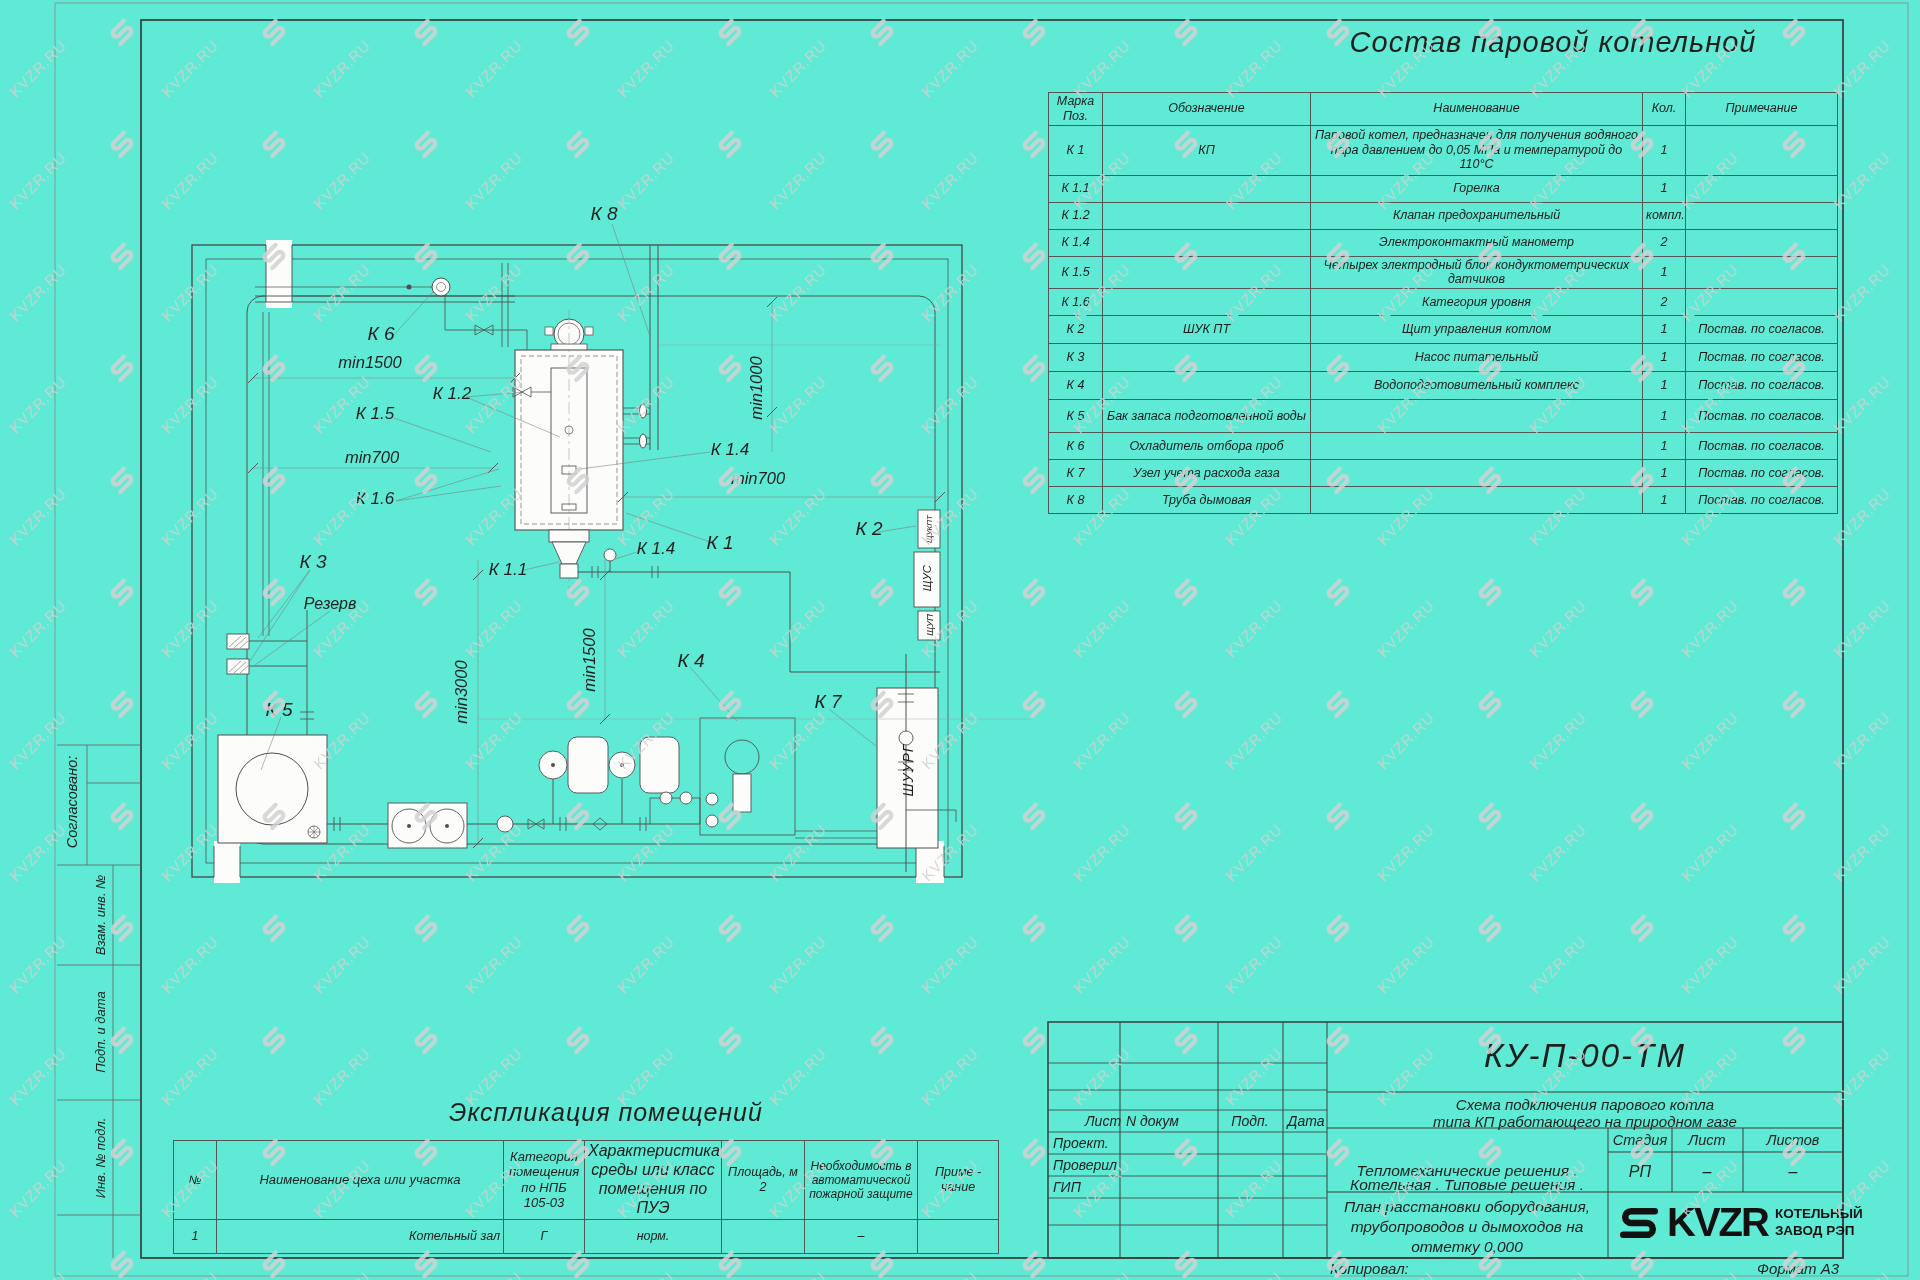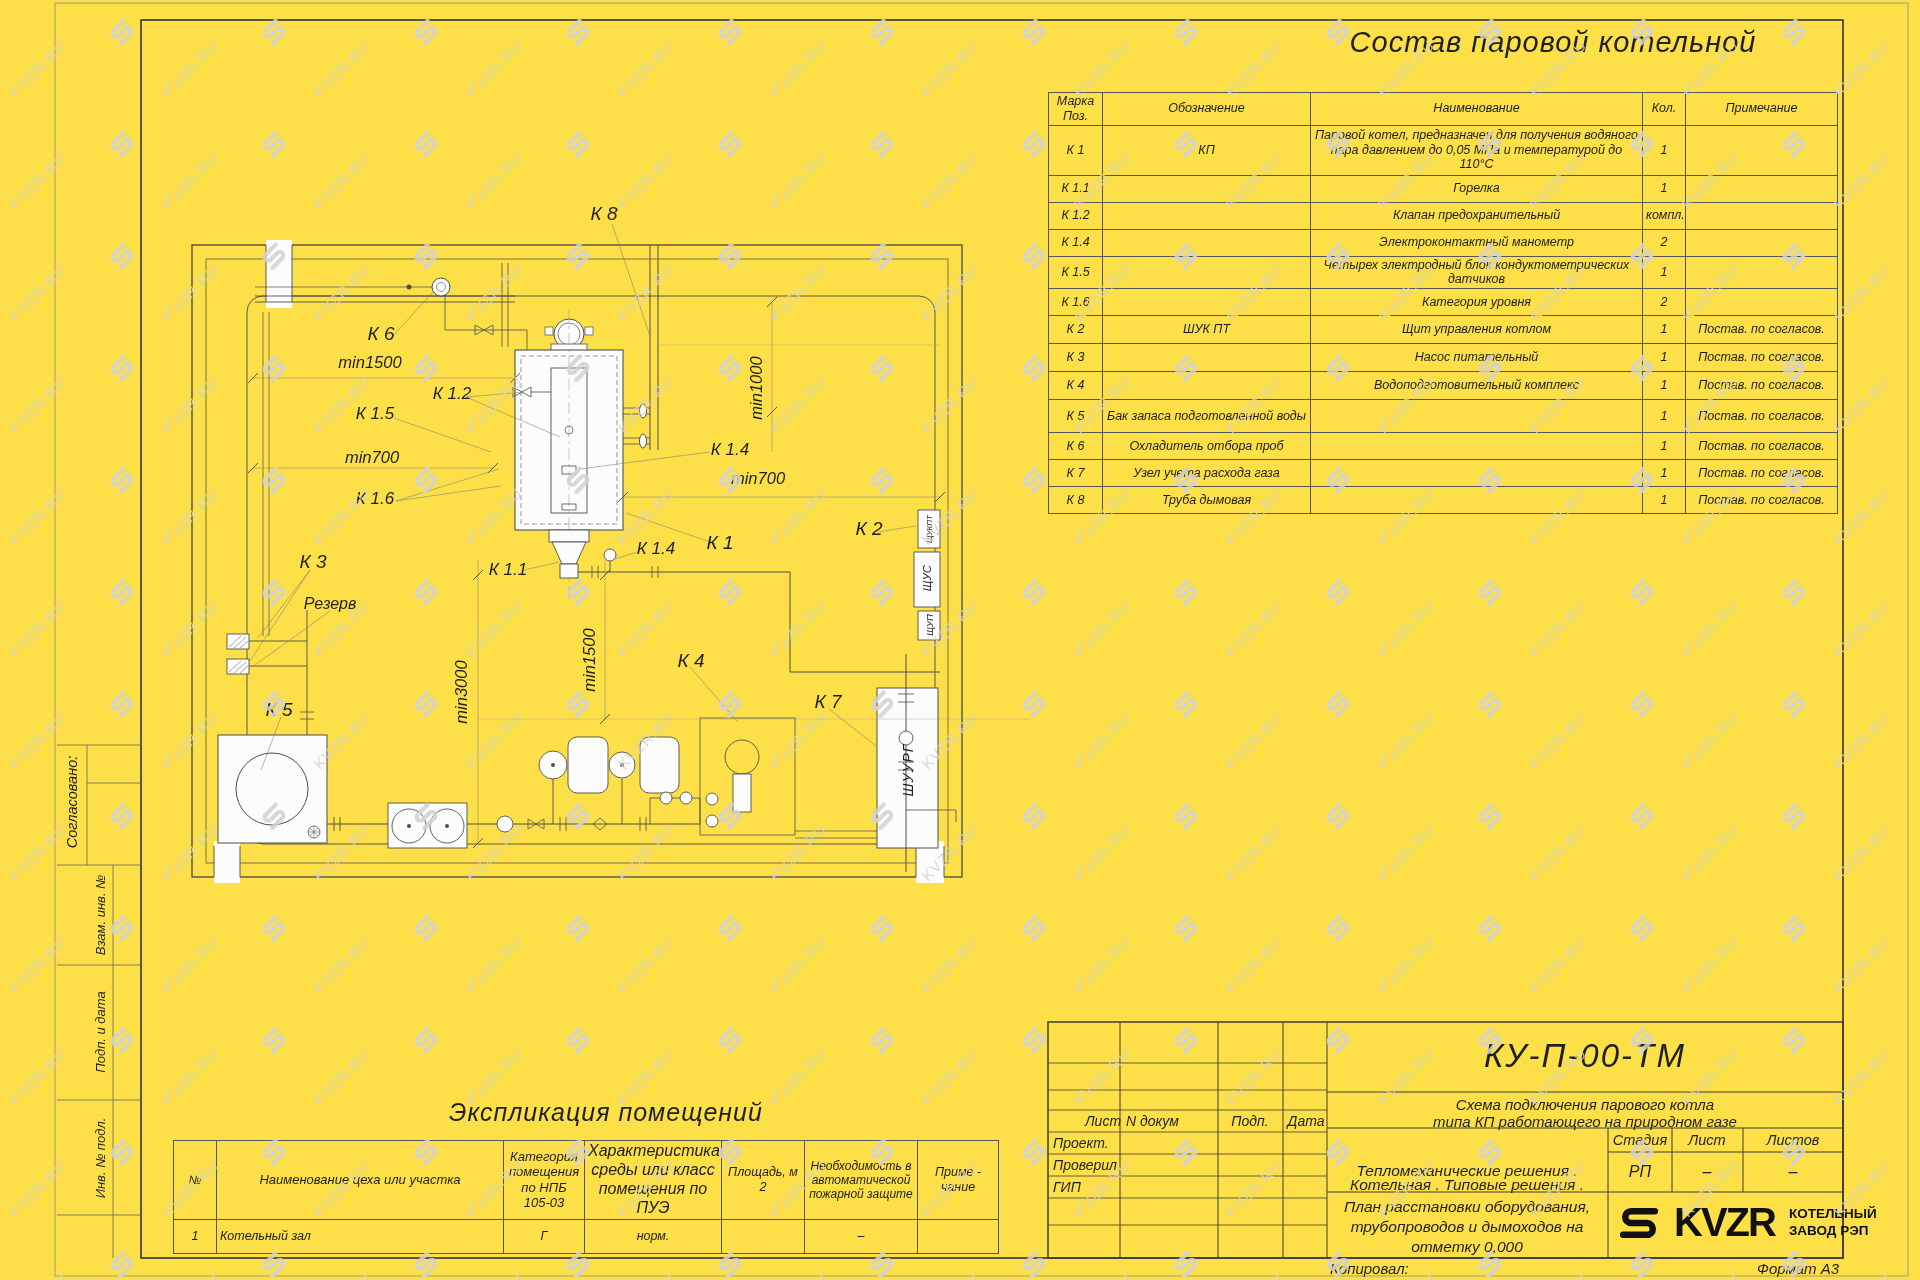--- a/index.html
+++ b/index.html
@@ -1,16 +1,16 @@
 <!DOCTYPE html>
 <html><head>
 <meta charset="utf-8">
 <style>
   html,body{margin:0;padding:0;background:#e8e8e8;}
-  #sheet{position:relative;width:1920px;height:1280px;background:#fde047;overflow:hidden;
+  #sheet{position:relative;width:1920px;height:1280px;background:#5eead4;overflow:hidden;
          font-family:"Liberation Sans",sans-serif;color:#222;}
   svg{position:absolute;left:0;top:0;}
   .abs{position:absolute;}
   .cad{font-family:"Liberation Sans",sans-serif;font-style:italic;color:#1f1f1f;white-space:nowrap;}
   .ctr{transform:translate(-50%,-50%);}
   .rot{transform:translate(-50%,-50%) rotate(-90deg);}
   .lab{position:absolute;white-space:nowrap;}
   table{border-collapse:collapse;table-layout:fixed;background:transparent;}
   .grid{border:1.6px solid #3b3b3b;}
   .grid td,.grid th{border:1px solid #555;font-weight:normal;text-align:center;vertical-align:middle;
@@ -356,21 +356,21 @@
       <td style="font-size:12px">№</td>
       <td style="font-size:13px">Наименование цеха или участка</td>
       <td style="font-size:13px">Категория помещения по НПБ 105-03</td>
       <td style="font-size:16px">Характеристика среды или класс помещения по ПУЭ</td>
       <td style="font-size:12.5px">Площадь, м 2</td>
       <td style="font-size:12px">Необходимость в автоматической пожарной защите</td>
       <td style="font-size:12.5px">Приме - чание</td>
     </tr>
     <tr style="height:34px">
       <td>1</td>
-      <td style="text-align:left;padding-left:3px">Котельный зал</td>
+      <td style="text-align:right;padding-left:3px">Котельный зал</td>
       <td>Г</td>
       <td>норм.</td>
       <td></td>
       <td>–</td>
       <td></td>
     </tr>
   </tbody>
     </table>
 
   <div class="abs cad rot txt" style="left:72px;top:802px;font-size:14.5px;">Согласовано:</div>
@@ -398,21 +398,21 @@
   <div class="abs cad ctr txt" style="left:1707px;top:1140px;font-size:14.5px;">Лист</div>
   <div class="abs cad ctr txt" style="left:1793px;top:1140px;font-size:14.5px;">Листов</div>
   <div class="abs cad ctr txt" style="left:1640px;top:1172px;font-size:16px;">РП</div>
   <div class="abs cad ctr txt" style="left:1707px;top:1172px;font-size:16px;">–</div>
   <div class="abs cad ctr txt" style="left:1793px;top:1172px;font-size:16px;">–</div>
 
   <div class="abs cad ctr txt" style="left:1467px;top:1207px;font-size:15.5px;">План расстановки оборудования,</div>
   <div class="abs cad ctr txt" style="left:1467px;top:1227px;font-size:15.5px;">трубопроводов и дымоходов на</div>
   <div class="abs cad ctr txt" style="left:1467px;top:1247px;font-size:15.5px;">отметку 0,000</div>
 
-  <div class="abs txt logo-row" style="left:1618px;top:1200px;gap:14px;">
+  <div class="abs txt logo-row" style="left:1618px;top:1200px;">
     <svg width="42" height="40" viewBox="0 0 32 26" style="position:static">
       <path d="M28 4 H10 a4.5 4.5 0 0 0 0 9 h12 a4.5 4.5 0 0 1 0 9 H4" fill="none" stroke="#111" stroke-width="5" stroke-linecap="round"></path>
     </svg>
     <span class="brand">KVZR</span>
     <span class="brandcap">
       <span>КОТЕЛЬНЫЙ</span><br>
       <span>ЗАВОД РЭП</span>
     </span>
   </div>
 

